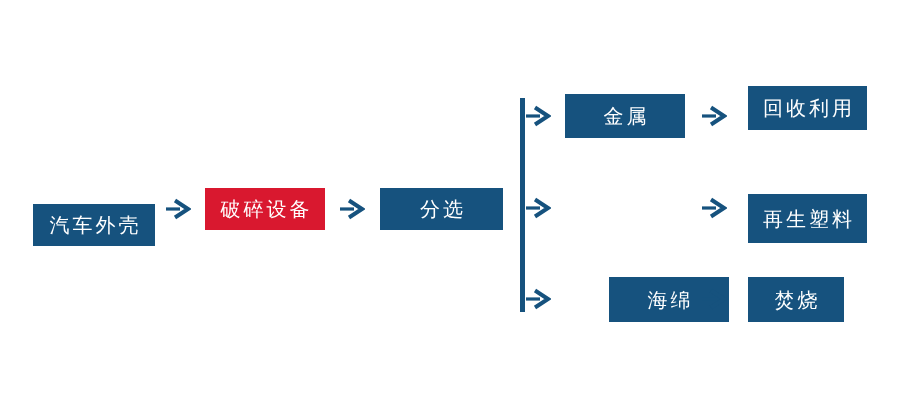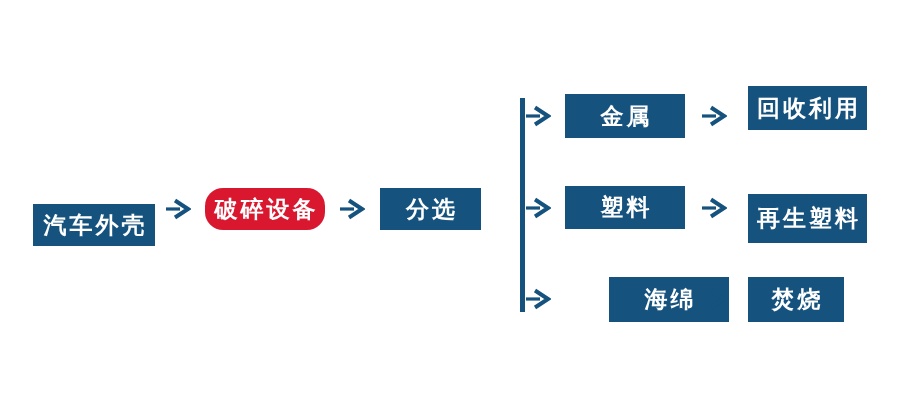--- a/index.html
+++ b/index.html
@@ -13,34 +13,33 @@
     background: var(--bg, #ffffff);
     overflow: hidden;
   }
 
   .node {
     position: absolute;
     display: flex;
     align-items: center;
     justify-content: center;
     color: var(--node-text, #ffffff);
-    font-size: 23px;
+    font-size: 20px;
     letter-spacing: 3px;
     text-indent: 3px;
     white-space: nowrap;
     line-height: 1;
-    font-weight: bold;
   }
   .node.blue { background: var(--blue, #16527e); }
-  .node.red  { background: var(--red,  #d9182f); border-radius: 18px; }
+  .node.red  { background: var(--red,  #d9182f); }
 
   
   #n-source    { left: 33px;  top: 188px; width: 122px; height: 42px; margin-top: 16px; }
   #n-crusher   { left: 205px; top: 188px; width: 120px; height: 42px; }
-  #n-sorting   { left: 380px; top: 188px; width: 101px; height: 42px; }
+  #n-sorting   { left: 380px; top: 188px; width: 123px; height: 42px; }
 
   
   #n-metal     { left: 565px; top: 94px;  width: 120px; height: 44px; }
   #n-metal-out { left: 748px; top: 86px;  width: 119px; height: 44px; }
 
   
   #n-plastic     { left: 565px; top: 186px; width: 120px; height: 43px; }
   #n-plastic-out { left: 748px; top: 194px; width: 119px; height: 49px; }
 
   
@@ -99,21 +98,20 @@
   <svg class="arrow" id="a-metal-out" viewBox="0 0 26 22" aria-hidden="true">
     <line x1="1" y1="11" x2="15" y2="11" stroke="currentColor" stroke-width="3.2"></line>
     <polyline points="10,2.5 23,11 10,19.5" fill="none" stroke="currentColor" stroke-width="4"></polyline>
   </svg>
   <div class="node blue" id="n-metal-out">回收利用</div>
 
   <svg class="arrow" id="a-branch-plastic" viewBox="0 0 26 22" aria-hidden="true">
     <line x1="1" y1="11" x2="15" y2="11" stroke="currentColor" stroke-width="3.2"></line>
     <polyline points="10,2.5 23,11 10,19.5" fill="none" stroke="currentColor" stroke-width="4"></polyline>
   </svg>
-  <div class="node blue" id="n-plastic">塑料</div>
   <svg class="arrow" id="a-plastic-out" viewBox="0 0 26 22" aria-hidden="true">
     <line x1="1" y1="11" x2="15" y2="11" stroke="currentColor" stroke-width="3.2"></line>
     <polyline points="10,2.5 23,11 10,19.5" fill="none" stroke="currentColor" stroke-width="4"></polyline>
   </svg>
   <div class="node blue" id="n-plastic-out">再生塑料</div>
 
   <svg class="arrow" id="a-branch-sponge" viewBox="0 0 26 22" aria-hidden="true">
     <line x1="1" y1="11" x2="15" y2="11" stroke="currentColor" stroke-width="3.2"></line>
     <polyline points="10,2.5 23,11 10,19.5" fill="none" stroke="currentColor" stroke-width="4"></polyline>
   </svg>

